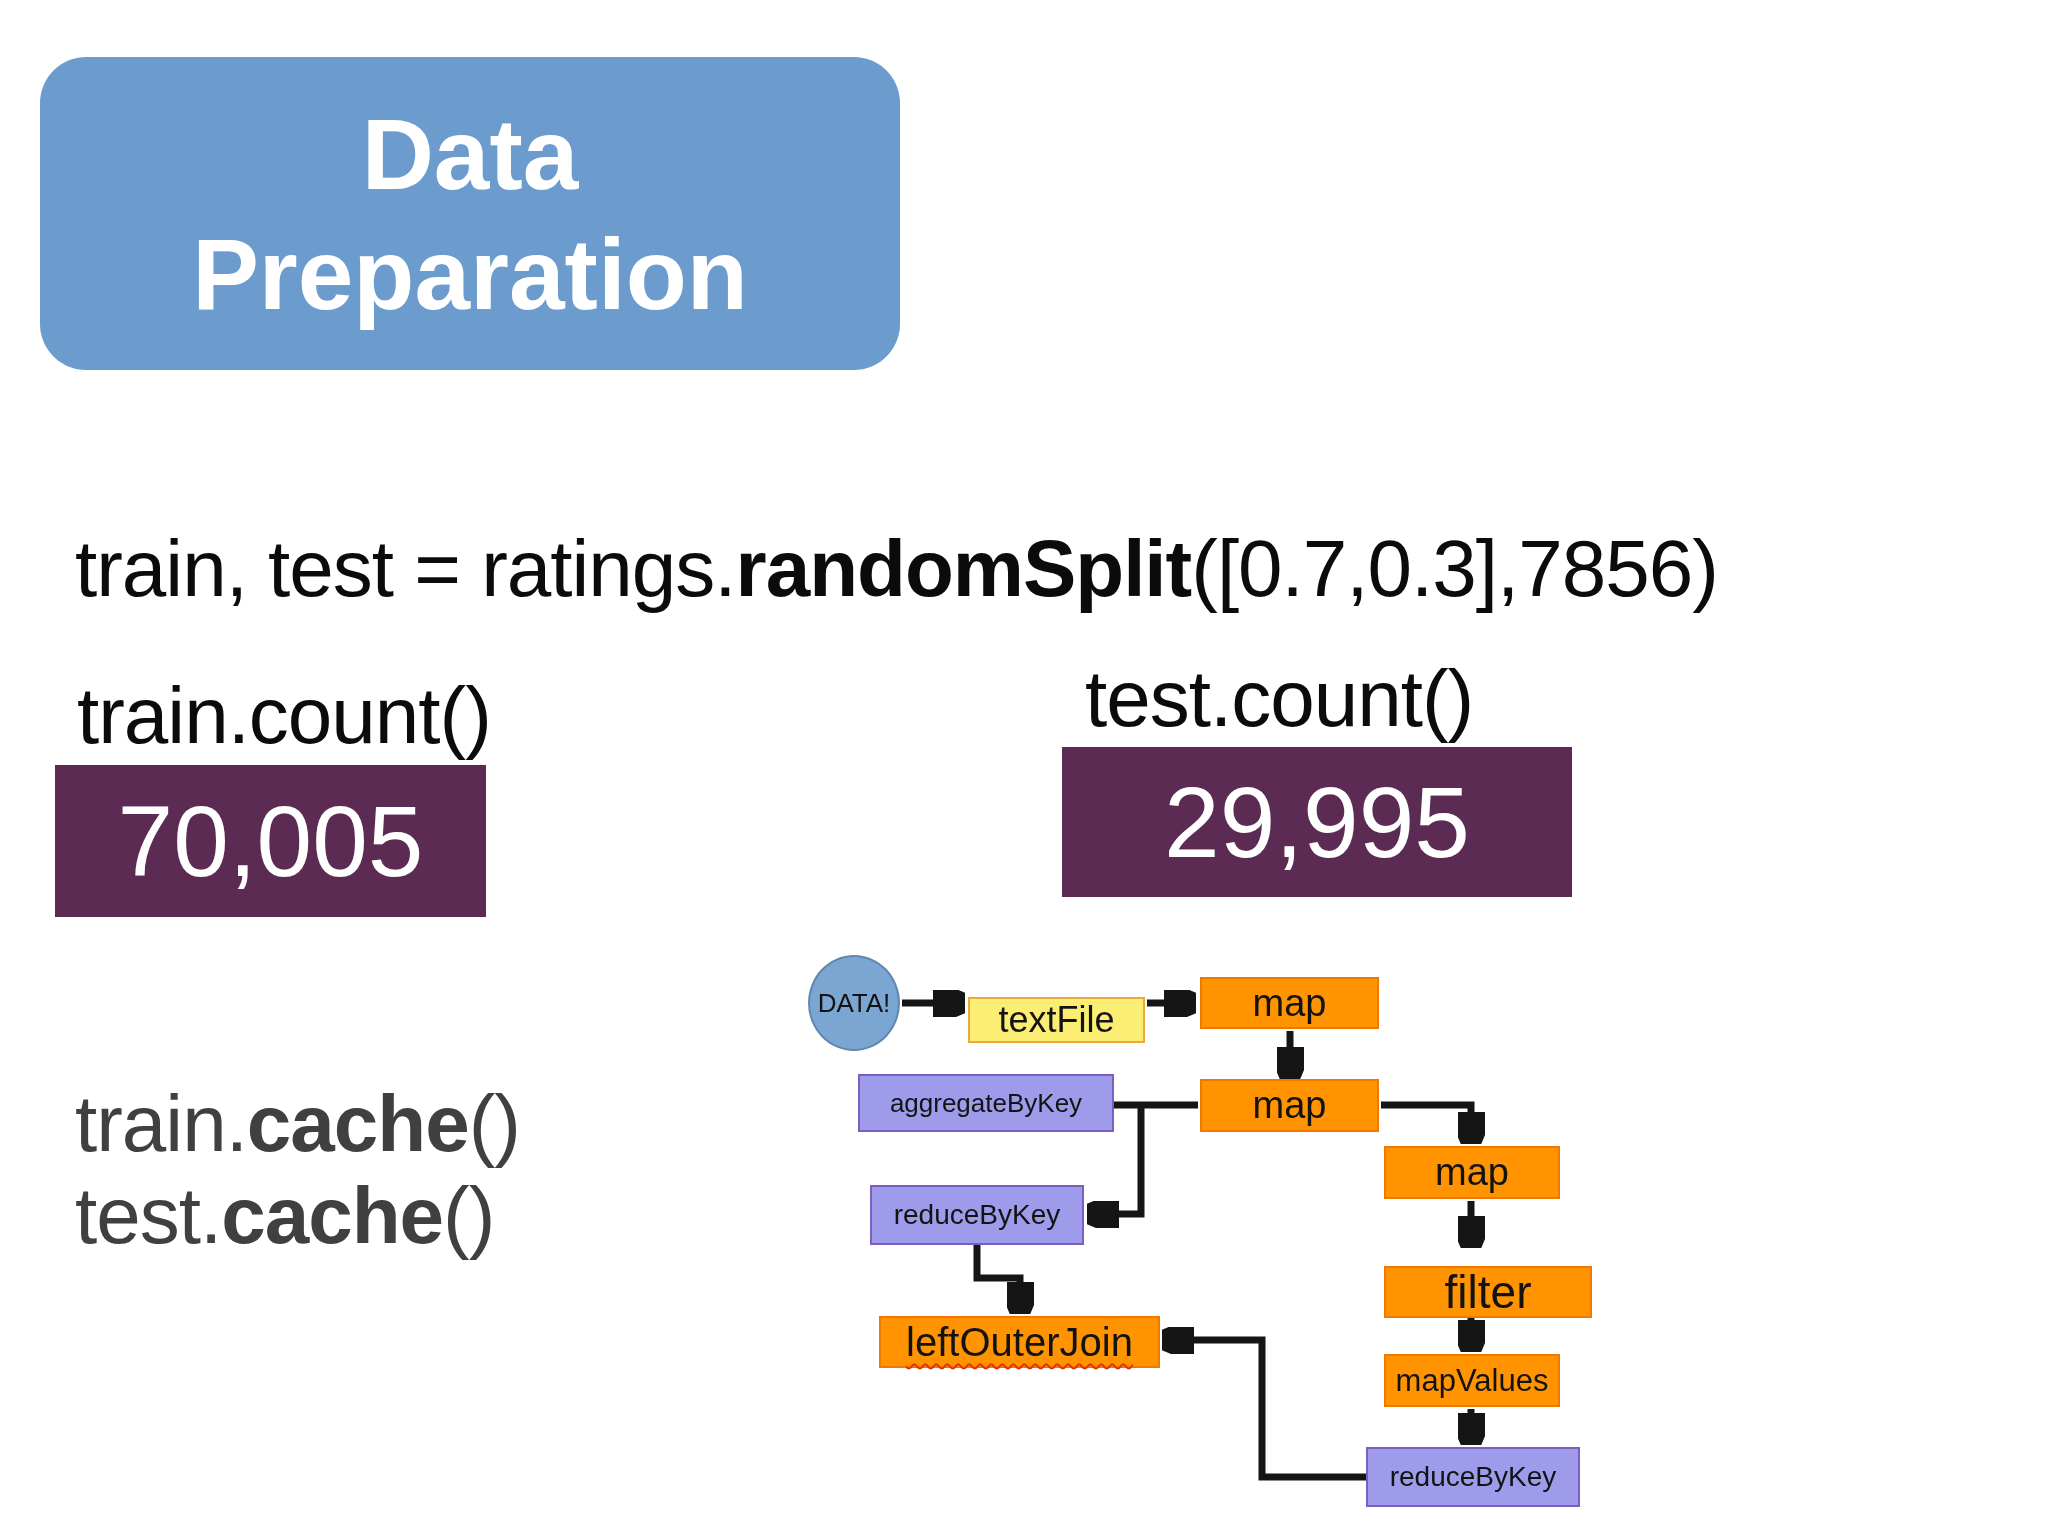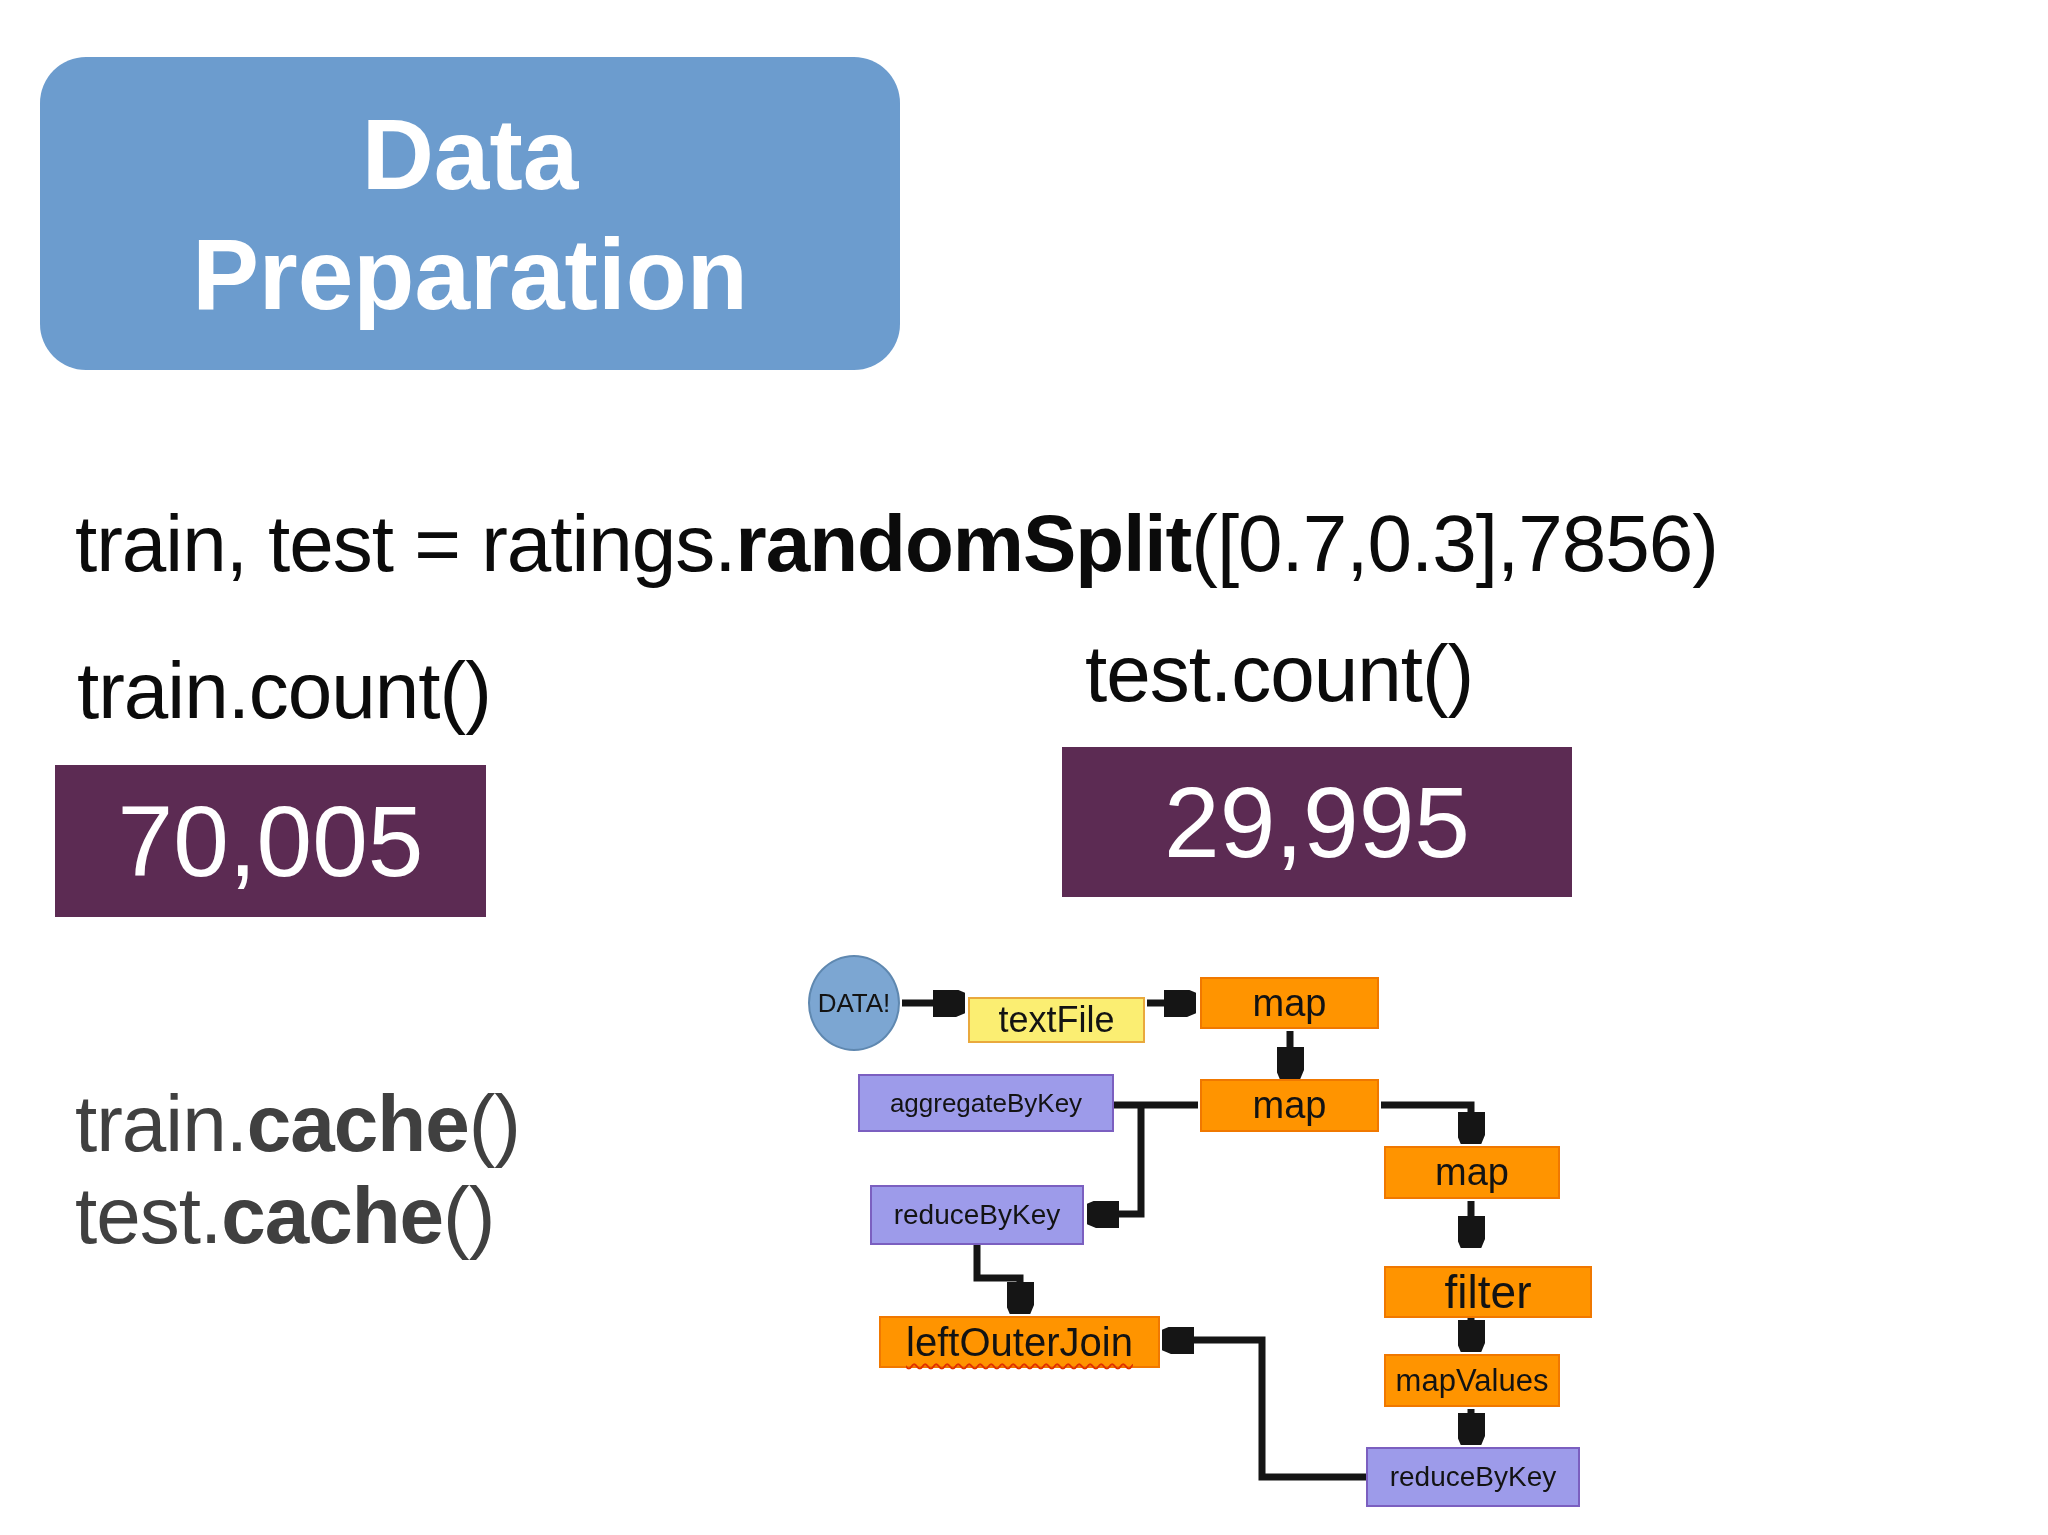--- a/index.html
+++ b/index.html
@@ -34,20 +34,21 @@
     white-space: nowrap;
   }
 
   
   .code-line {
     position: absolute;
     font-size: 80px;
     letter-spacing: -1px;
     white-space: nowrap;
     color: #0b0b0b;
+    margin-top: 25px;
   }
   .code-line b { font-weight: bold; }
   .split-line   { left: 75px;  top: 498px; }
   .train-count-label { left: 77px;  top: 645px; }
   .test-count-label  { left: 1085px; top: 628px; }
   .cache-block { position: absolute; left: 75px; top: 1078px; }
   .cache-line {
     font-size: 80px;
     letter-spacing: -1px;
     white-space: nowrap;

